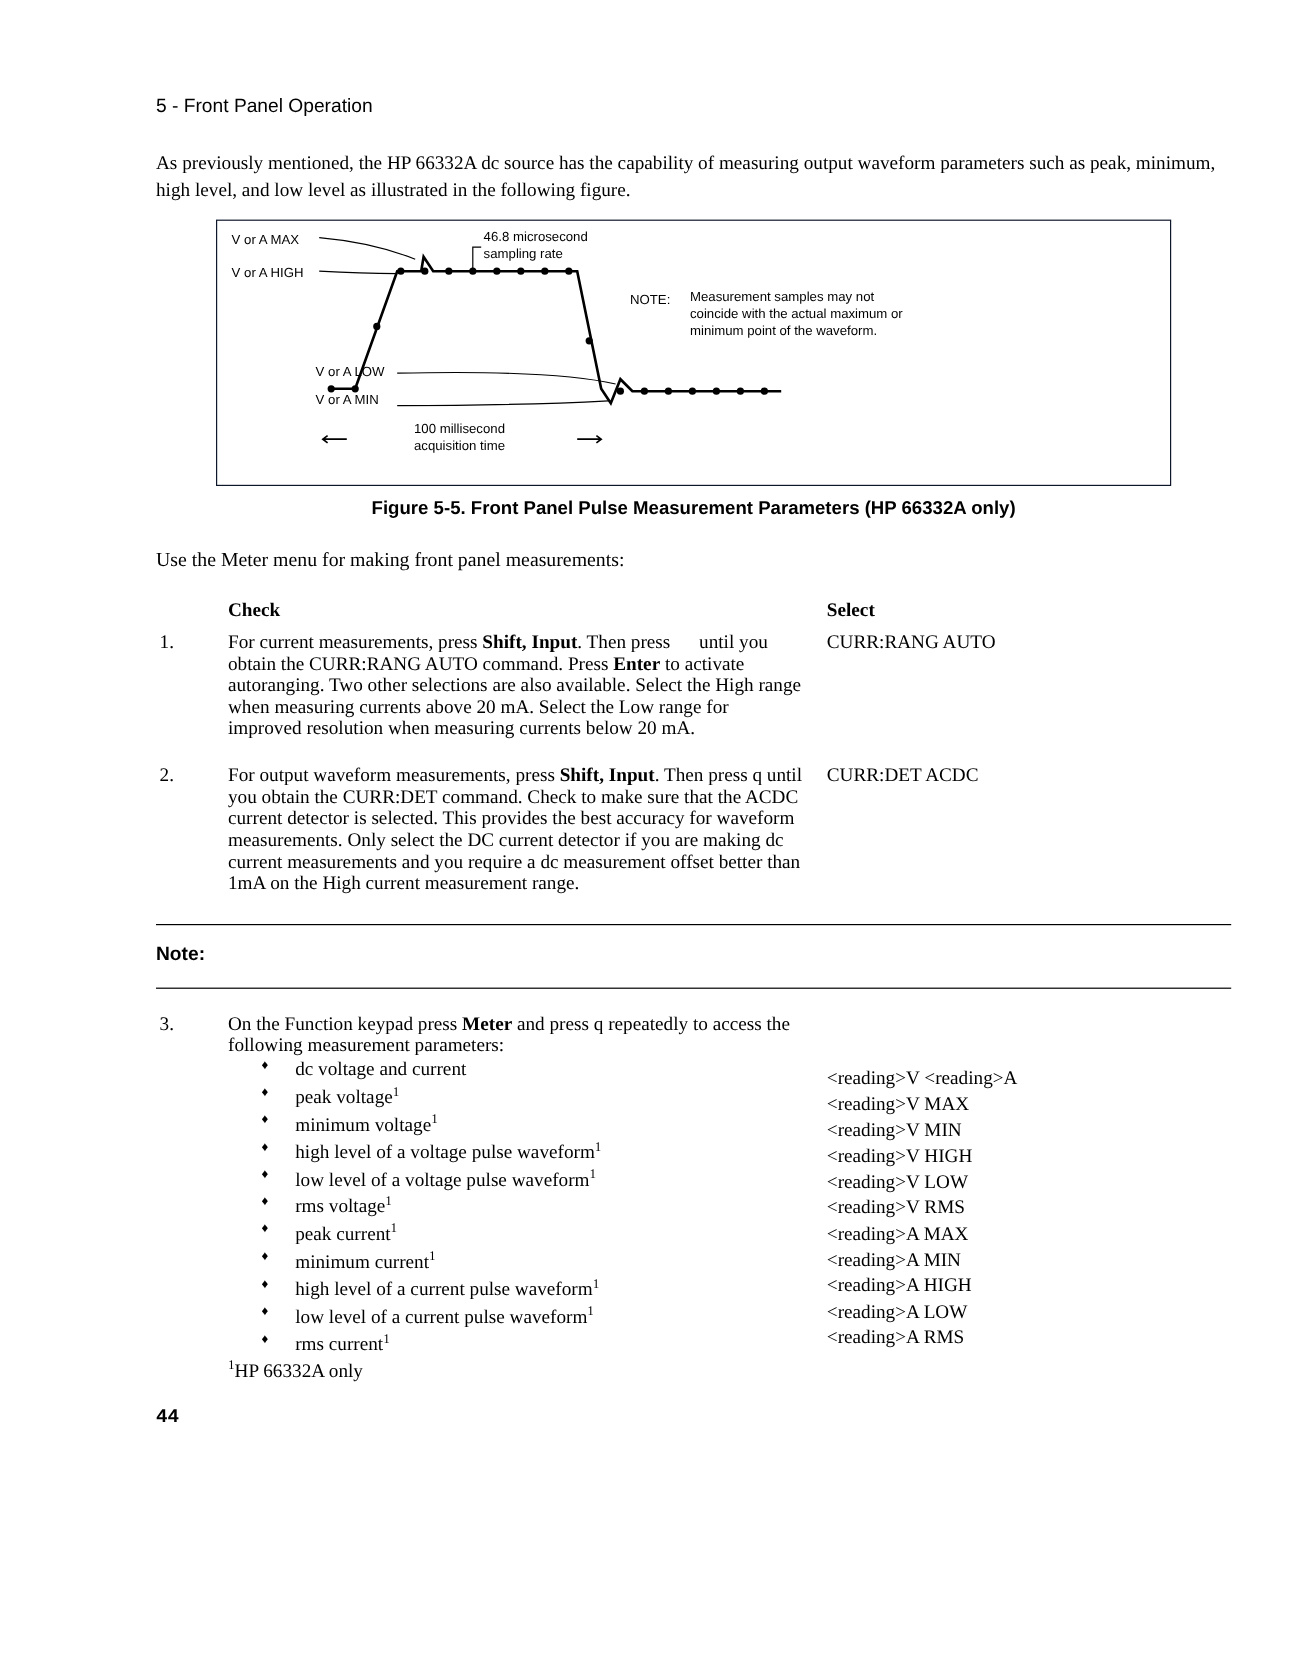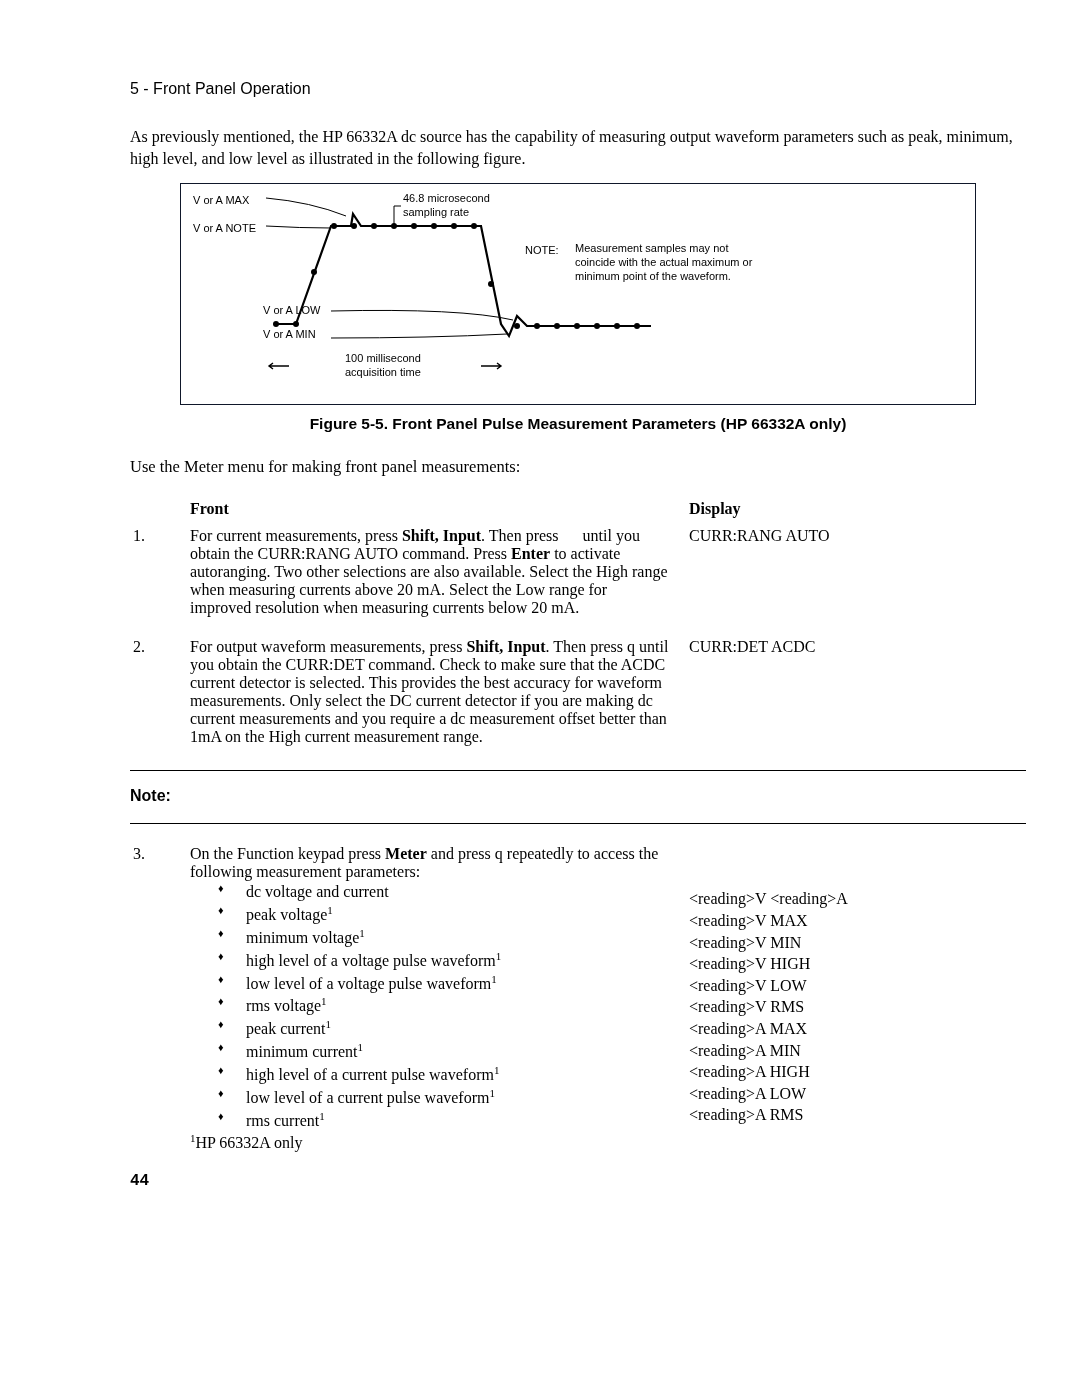--- a/index.html
+++ b/index.html
@@ -126,39 +126,39 @@
       <path d="M 85 42 Q 120 44 150 44" fill="none" stroke="#000" stroke-width="1"></path>
       <path d="M 150 127 Q 280 124 332 136" fill="none" stroke="#000" stroke-width="1"></path>
       <path d="M 150 154 Q 250 154 326 150" fill="none" stroke="#000" stroke-width="1"></path>
 
       <path d="M 213 42 L 213 22 L 220 22" fill="none" stroke="#000" stroke-width="1"></path>
 
       <path d="M 108 182 L 88 182 M 92 179 L 88 182 L 92 185" fill="none" stroke="#000" stroke-width="1.4"></path>
       <path d="M 300 182 L 320 182 M 316 179 L 320 182 L 316 185" fill="none" stroke="#000" stroke-width="1.4"></path>
     </svg>
     <div class="fig-label" style="left:12px; top:10px;">V or A MAX</div>
-    <div class="fig-label" style="left:12px; top:38px;">V or A NOTE</div>
+    <div class="fig-label" style="left:12px; top:38px;">V or A HIGH</div>
     <div class="fig-label" style="left:82px; top:120px;">V or A LOW</div>
     <div class="fig-label" style="left:82px; top:144px;">V or A MIN</div>
     <div class="fig-arrow-text" style="left:222px; top:8px; width:110px;">46.8 microsecond sampling rate</div>
     <div class="fig-label" style="left:344px; top:60px;">NOTE:</div>
     <div class="fig-arrow-text" style="left:394px; top:58px; width:190px;">Measurement samples may not coincide with the actual maximum or minimum point of the waveform.</div>
     <div class="fig-arrow-text" style="left:164px; top:168px; width:120px;">100 millisecond acquisition time</div>
   </div>
 
   <div class="figure-caption">Figure 5-5. Front Panel Pulse Measurement Parameters (HP 66332A only)</div>
 
   <div class="subheading">Use the Meter menu for making front panel measurements:</div>
 
   <table class="action-table">
     <tbody>
         <tr class="action-head">
       <td class="col-num"></td>
-      <td class="col-action">Front</td>
-      <td class="col-display">Display</td>
+      <td class="col-action">Check</td>
+      <td class="col-display">Select</td>
     </tr>
 
     <tr class="action-row">
       <td class="col-num">1.</td>
       <td class="col-action">
         <span>For current measurements, press </span><b>Shift, Input</b><span>. Then press </span>&nbsp;&nbsp;&nbsp;&nbsp;<span style="display:inline"> until you obtain the CURR:RANG AUTO command. Press </span><b>Enter</b><span> to activate autoranging. Two other selections are also available. Select the High range when measuring currents above 20 mA. Select the Low range for improved resolution when measuring currents below 20 mA.</span>
       </td>
       <td class="col-display">CURR:RANG AUTO</td>
     </tr>
 

